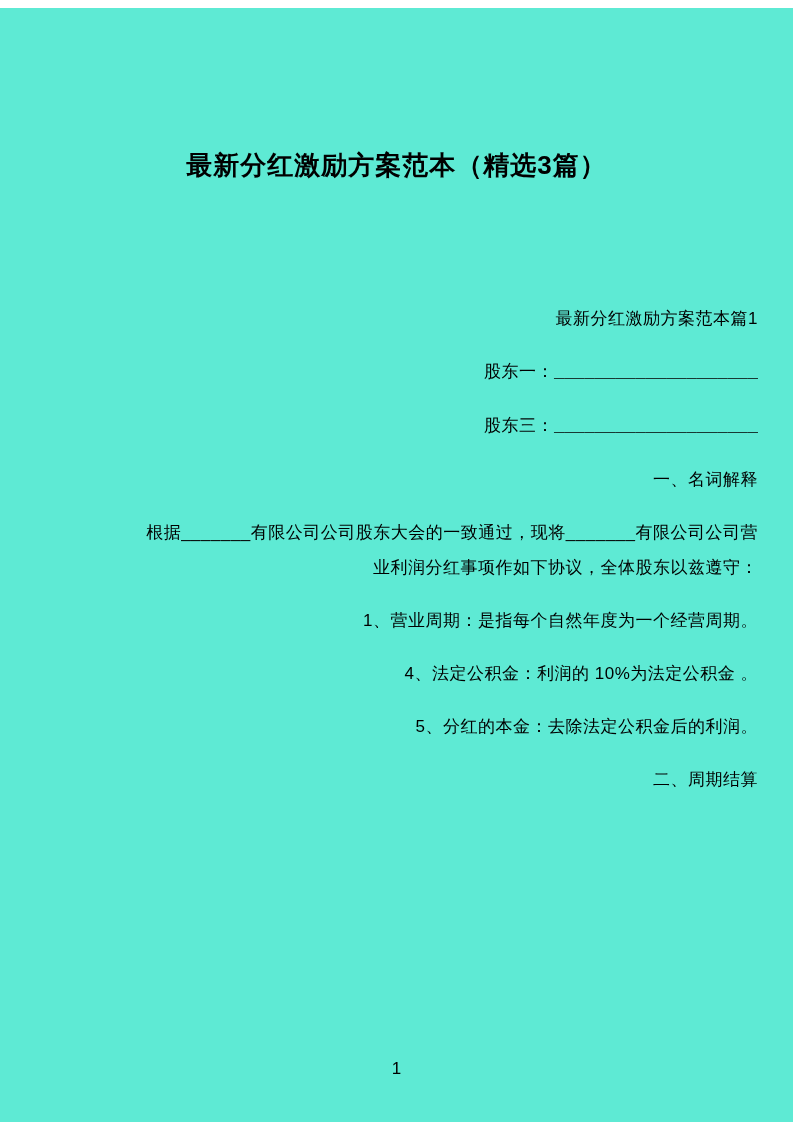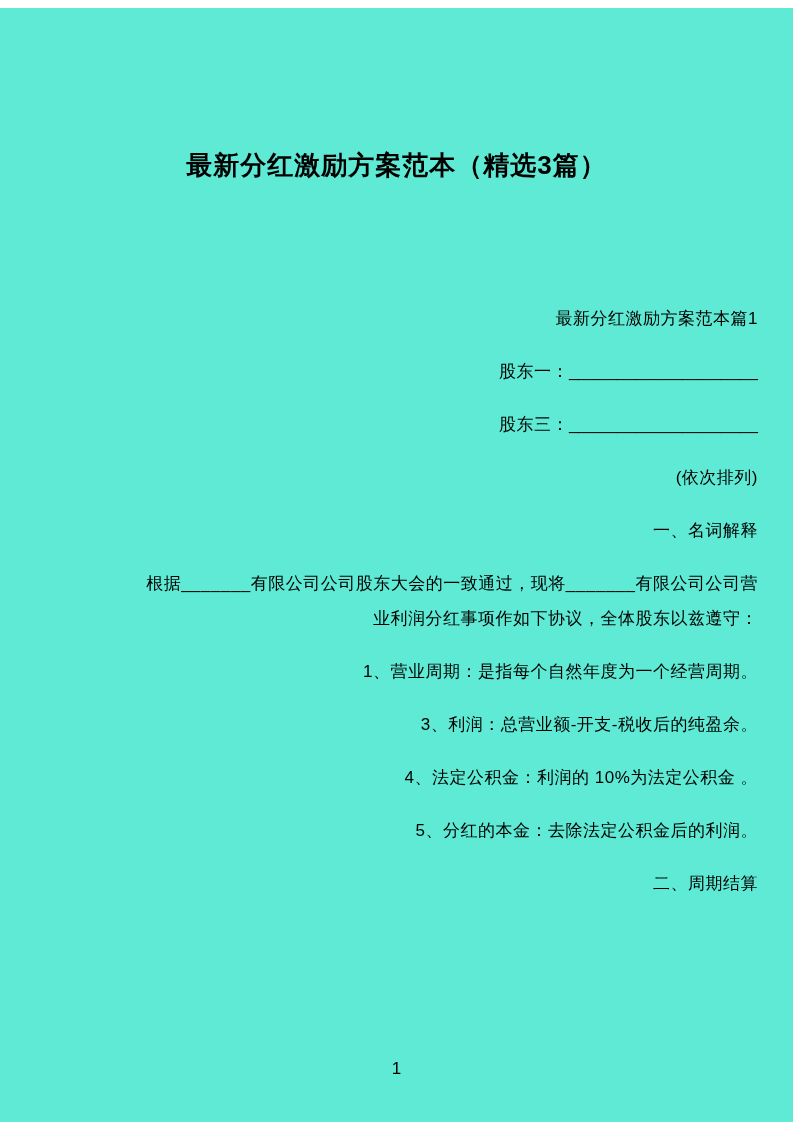--- a/index.html
+++ b/index.html
@@ -43,20 +43,21 @@
     font-weight: normal;
   }
   .content > :first-child {
     margin-top: 0;
   }
   .bold {
     font-weight: bold;
   }
   .blank {
     letter-spacing: 0;
+    font-family: Liberation Mono, monospace;
   }
   .page-footer {
     position: absolute;
     top: 1051px;
     left: 0;
     width: 793px;
     text-align: center;
     font-size: 17px;
     line-height: 20px;
   }
@@ -70,30 +71,28 @@
 
   <div class="content">
 
     <h2 class="bold">最新分红激励方案范本篇1</h2>
 
     <p class="bold"><span>股东一：</span><span class="blank">____________________</span></p>
 
 
     <p class="bold"><span>股东三：</span><span class="blank">____________________</span></p>
 
-    <p>(依次排列)</p>
 
     <p>一、名词解释</p>
 
     <p>根据_______有限公司公司股东大会的一致通过，现将_______有限公司公司营业利润分红事项作如下协议，全体股东以兹遵守：</p>
 
     <p>1、营业周期：是指每个自然年度为一个经营周期。</p>
 
 
-    <p>3、利润：总营业额-开支-税收后的纯盈余。</p>
 
     <p>4、法定公积金：利润的 10%为法定公积金 。</p>
 
     <p>5、分红的本金：去除法定公积金后的利润。</p>
 
     <p>二、周期结算</p>
 
   </div>
 
   <div class="page-footer">1</div>

